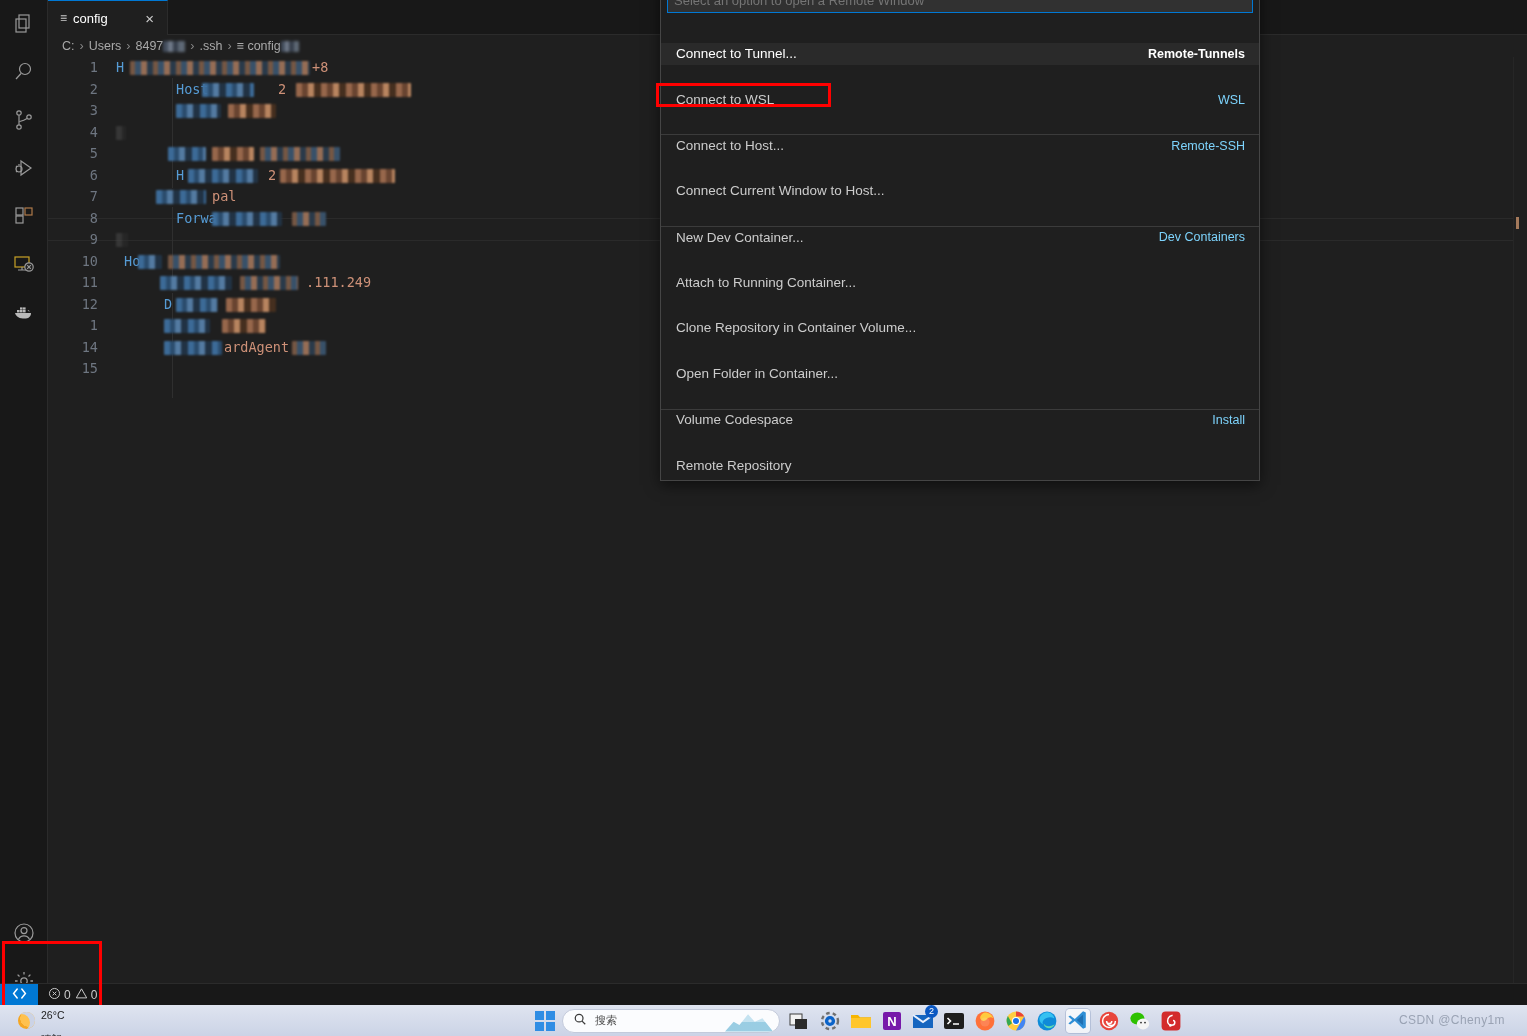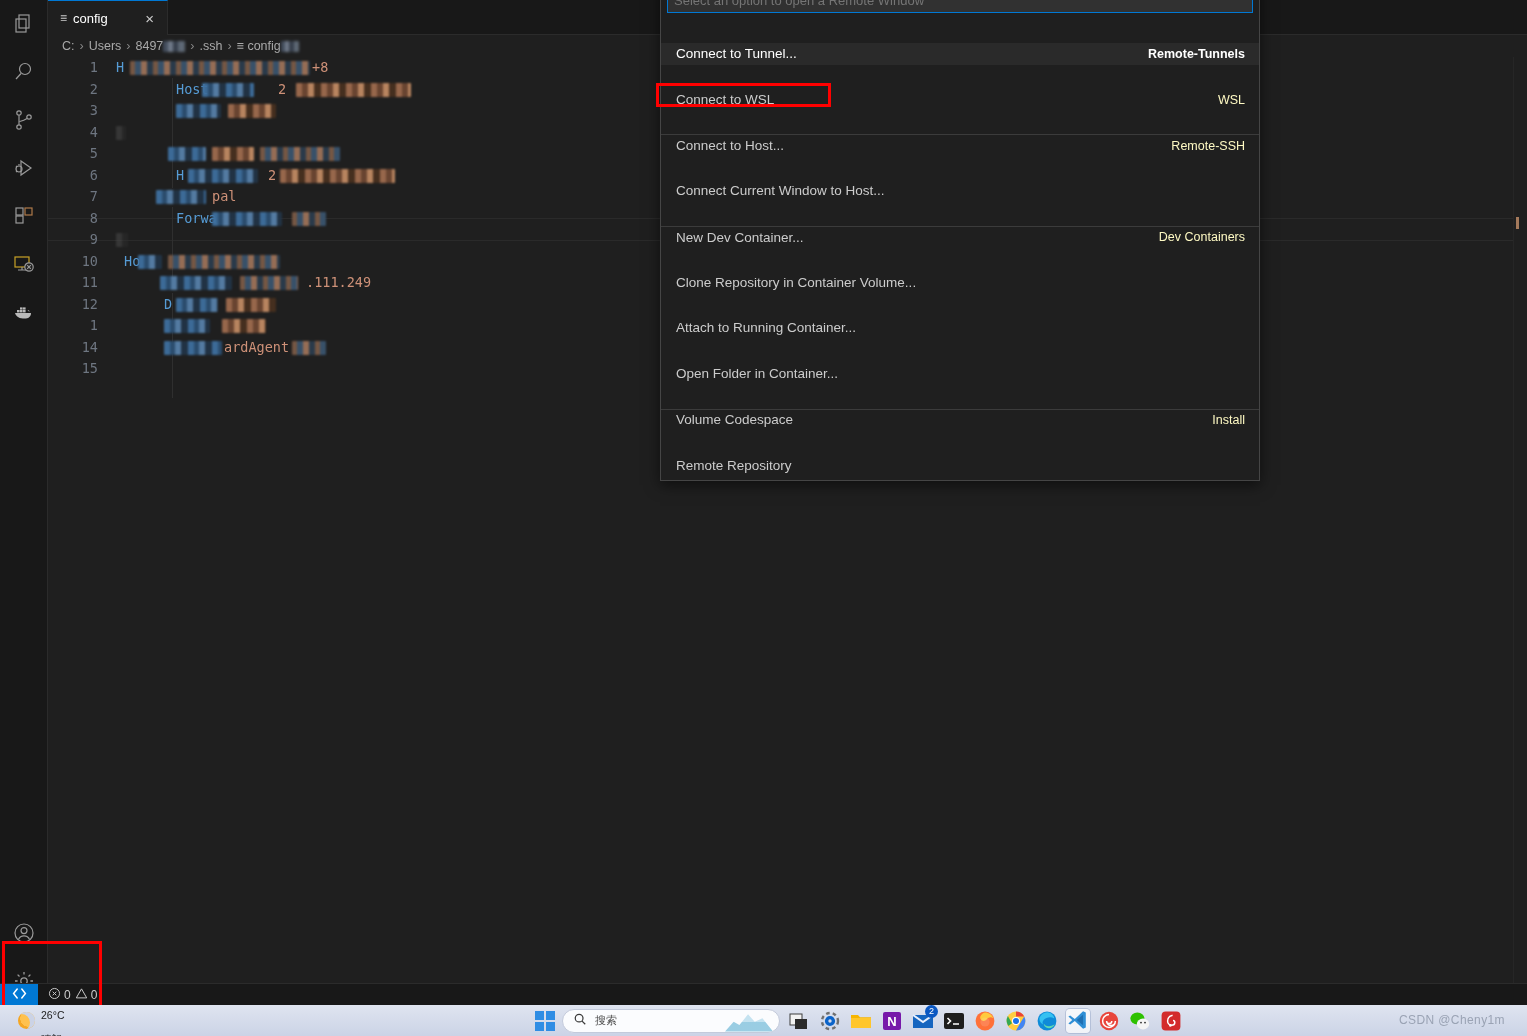--- a/index.html
+++ b/index.html
@@ -140,21 +140,21 @@
   }
   #qp-list { padding: 0 0 4px 0; }
   .qp-row {
     display: flex; align-items: center; justify-content: space-between;
     height: 21.7px; padding: 0 14px 0 15px;
     font-size: 13.5px; color: #cccccc; white-space: nowrap; margin-top: 24px;
   }
   .qp-row.selected { background: #2a2a2a; color: #ffffff; }
   .qp-row.selected .qp-right { color: #ffffff; font-weight: bold; }
   .qp-row.sep-top { border-top: 1px solid #3b3b3b; }
-  .qp-right { color: #fef9c3; font-size: 12.5px; }
+  .qp-right { color: #7dd3fc; font-size: 12.5px; }
 
   
   #statusbar {
     position: absolute; left: 0; bottom: 0; width: 1527px; height: 22px;
     background: #181818; border-top: 1px solid #2b2b2b;
     display: flex; align-items: center;
     font-size: 12px; color: #cccccc;
     z-index: 30;
   }
   #remote-indicator {
@@ -464,25 +464,25 @@
         </div>
         <div class="qp-row">
           <span>Connect Current Window to Host...</span>
           <span class="qp-right"></span>
         </div>
         <div class="qp-row sep-top">
           <span>New Dev Container...</span>
           <span class="qp-right">Dev Containers</span>
         </div>
         <div class="qp-row">
+          <span>Attach to Running Container...</span>
+          <span class="qp-right"></span>
+        </div>
+        <div class="qp-row">
           <span>Clone Repository in Container Volume...</span>
-          <span class="qp-right"></span>
-        </div>
-        <div class="qp-row">
-          <span>Attach to Running Container...</span>
           <span class="qp-right"></span>
         </div>
         <div class="qp-row">
           <span>Open Folder in Container...</span>
           <span class="qp-right"></span>
         </div>
         <div class="qp-row sep-top">
           <span>Volume Codespace</span>
           <span class="qp-right">Install</span>
         </div>

